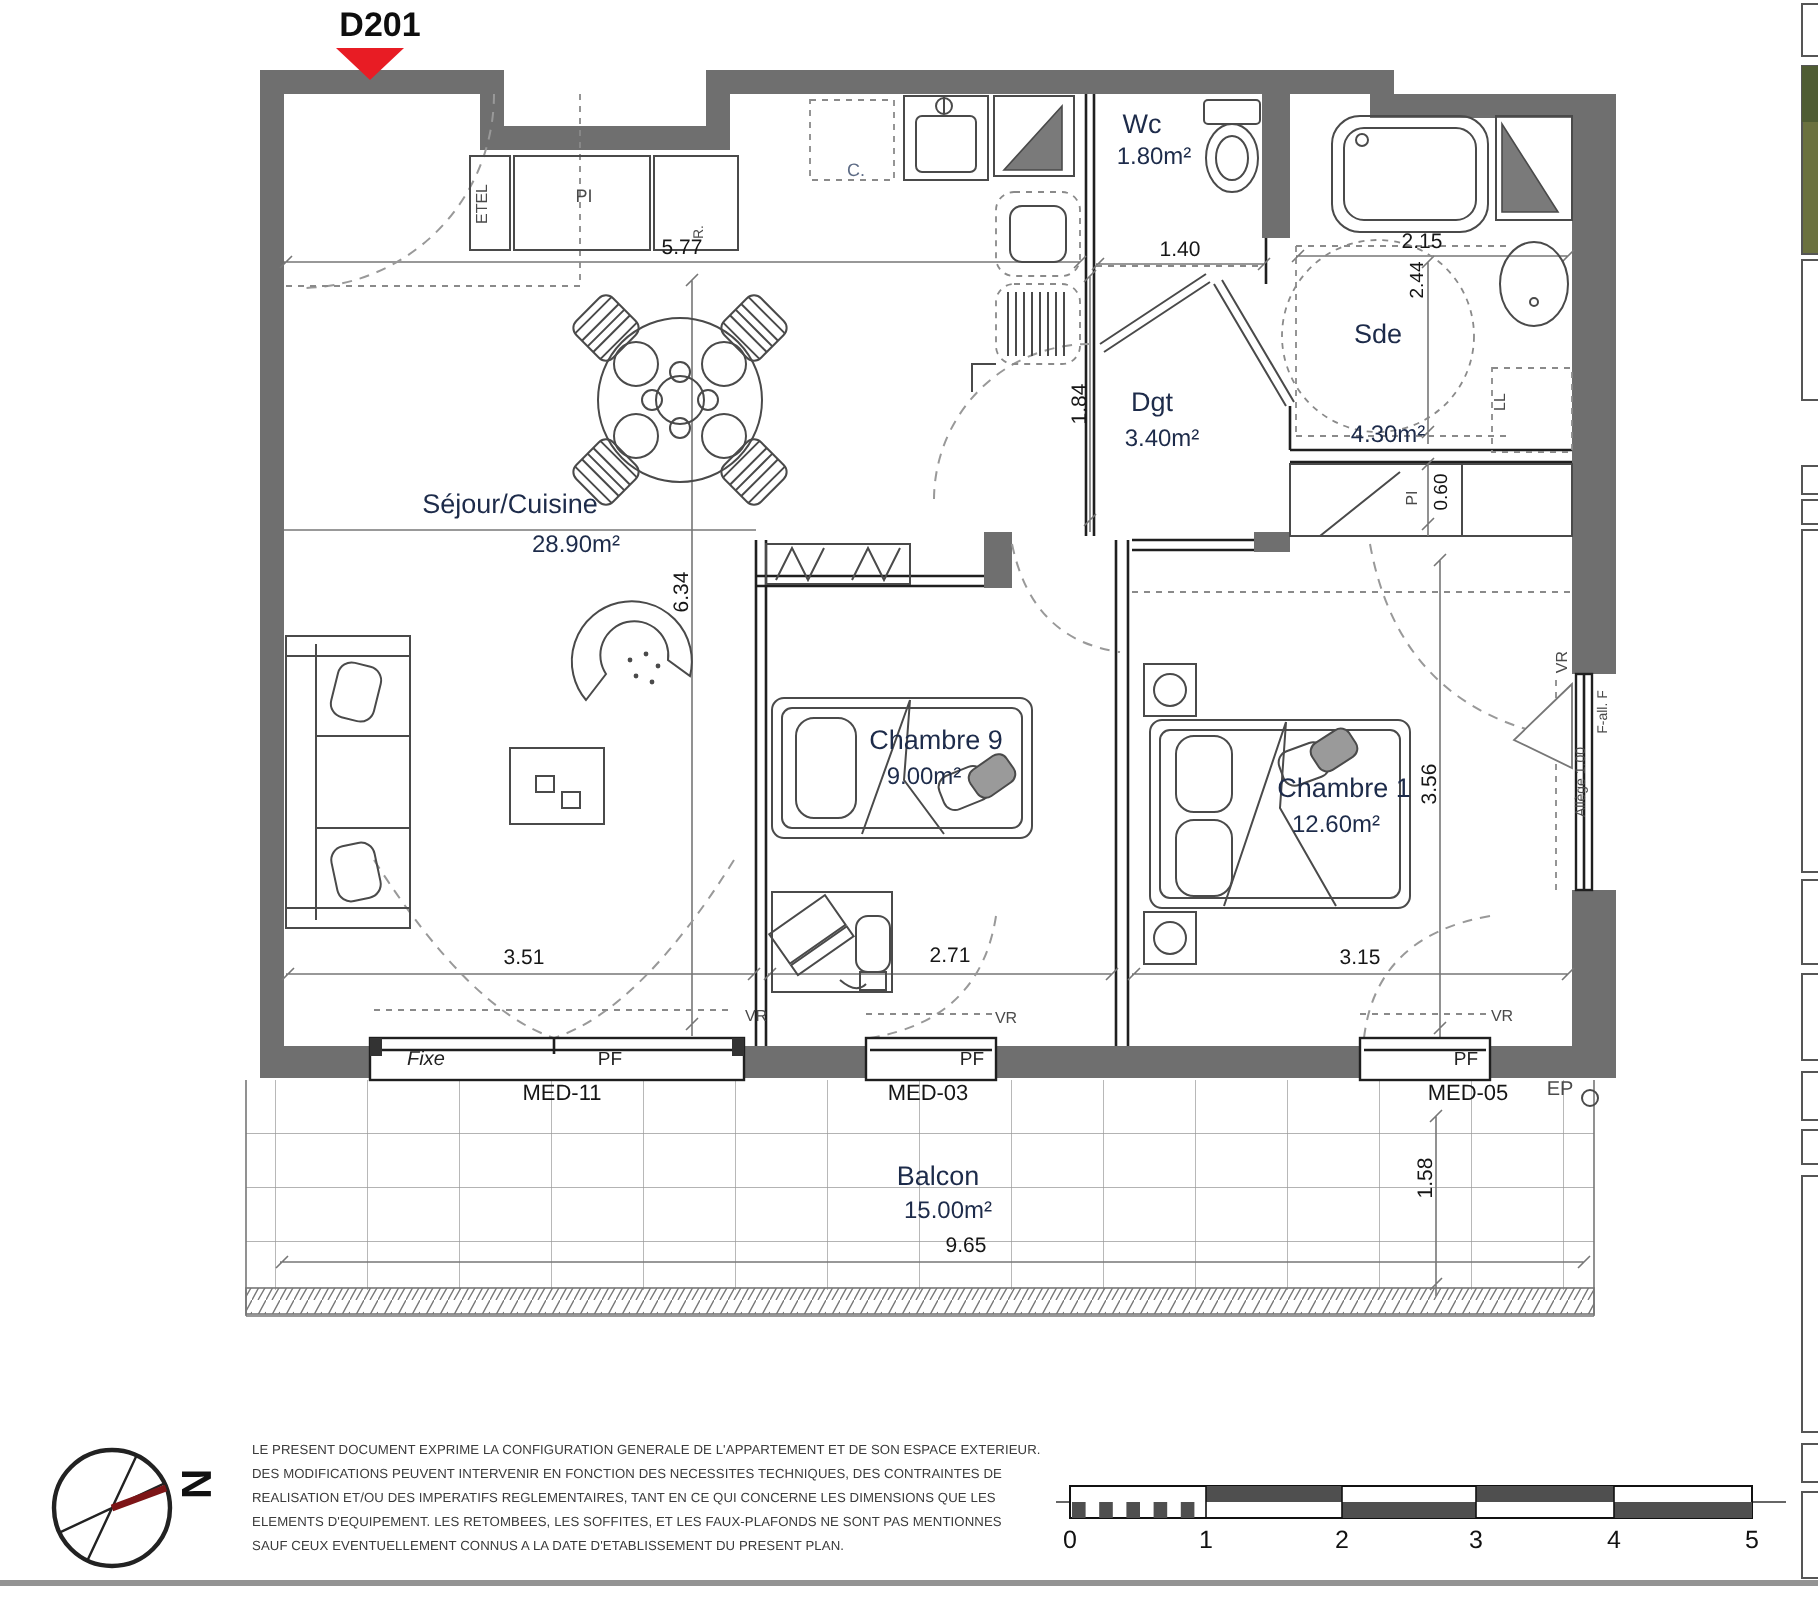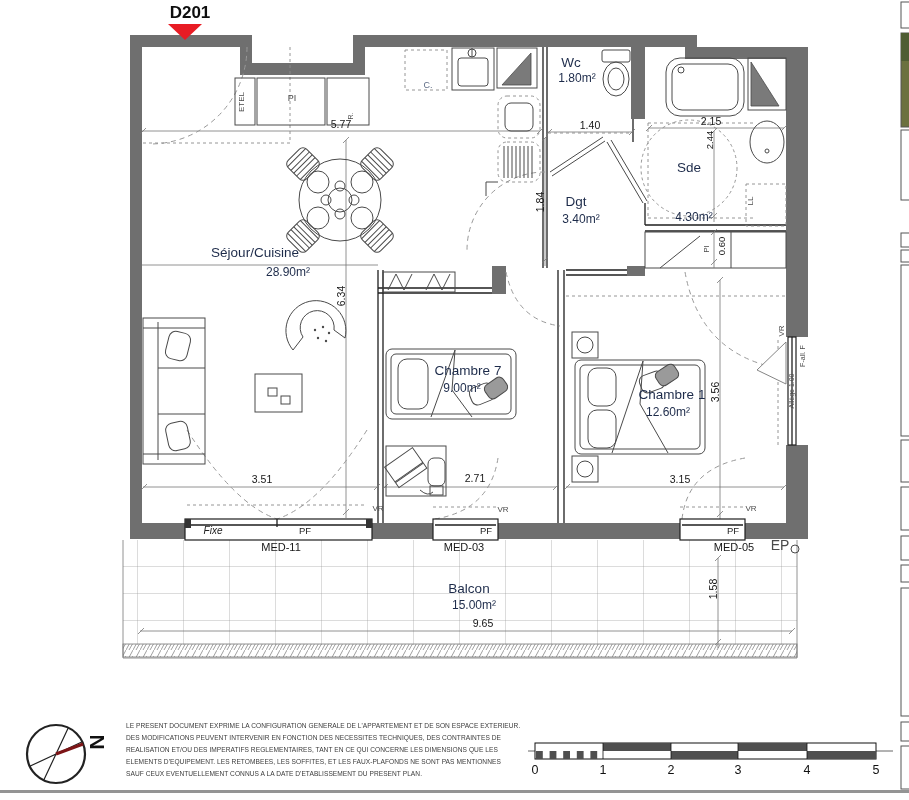--- a/index.html
+++ b/index.html
@@ -342,21 +342,21 @@
 <span class="lb dim" style="left:711px;top:121px;">2.15</span>
 <span class="lb dim vt" style="left:709px;top:140px;font-size:9.5px;">2.44</span>
 <span class="lb tag vt" style="left:750px;top:201px;">LL</span>
 <span class="lb tag vt" style="left:706px;top:249px;">PI</span>
 <span class="lb dim vt" style="left:721px;top:246px;font-size:9.5px;">0.60</span>
 
 <span class="lb room" style="left:255px;top:252px;">Séjour/Cuisine</span>
 <span class="lb area" style="left:240px;top:272px;margin-left:48px;">28.90m²</span>
 <span class="lb dim vt" style="left:341px;top:296px;">6.34</span>
 
-<span class="lb room" style="left:468px;top:370px;">Chambre 7</span>
+<span class="lb room" style="left:468px;top:370px;">Chambre 9</span>
 <span class="lb area" style="left:462px;top:388px;">9.00m²</span>
 <span class="lb dim" style="left:475px;top:478px;">2.71</span>
 
 <span class="lb room" style="left:672px;top:394px;">Chambre 1</span>
 <span class="lb area" style="left:668px;top:412px;">12.60m²</span>
 <span class="lb dim vt" style="left:715px;top:392px;">3.56</span>
 <span class="lb dim" style="left:680px;top:479px;">3.15</span>
 <span class="lb dim" style="left:262px;top:479px;">3.51</span>
 
 <span class="lb tag" style="left:378px;top:508px;">VR</span>
@@ -366,21 +366,21 @@
 <span class="lb tag vt" style="left:791px;top:391px;font-size:7px;">Allège 1.00</span>
 <span class="lb tag vt" style="left:802px;top:356px;font-size:7px;">F-all. F</span>
 
 <span class="lb fixe" style="left:213px;top:530px;">Fixe</span>
 <span class="lb pf" style="left:305px;top:530px;">PF</span>
 <span class="lb code" style="left:281px;top:547px;">MED-11</span>
 <span class="lb pf" style="left:486px;top:530px;">PF</span>
 <span class="lb code" style="left:464px;top:547px;">MED-03</span>
 <span class="lb pf" style="left:733px;top:530px;">PF</span>
 <span class="lb code" style="left:712px;top:547px;padding-left:44px;">MED-05</span>
-<span class="lb tag" style="left:780px;top:545px;font-size:14px;">EP</span>
+<span class="lb tag" style="left:780px;top:545px;font-size:10px;">EP</span>
 
 <span class="lb room" style="left:469px;top:588px;">Balcon</span>
 <span class="lb area" style="left:474px;top:605px;">15.00m²</span>
 <span class="lb dim" style="left:469px;top:623px;padding-left:28px;">9.65</span>
 <span class="lb dim vt" style="left:713px;top:589px;">1.58</span>
 
 <span class="lb nletter vtc" style="left:97px;top:742px;">N</span>
 
 <div>
   <span class="disc" style="left:126px;top:722px;">LE PRESENT DOCUMENT EXPRIME LA CONFIGURATION GENERALE DE L'APPARTEMENT ET DE SON ESPACE EXTERIEUR.</span>

